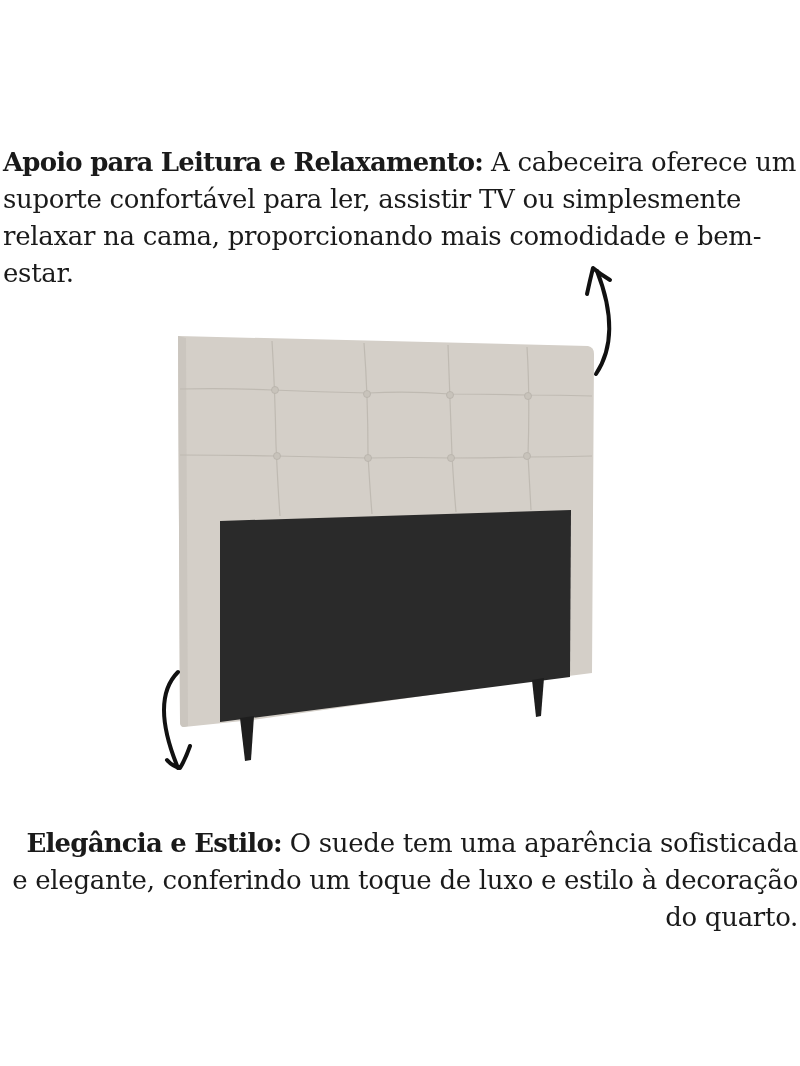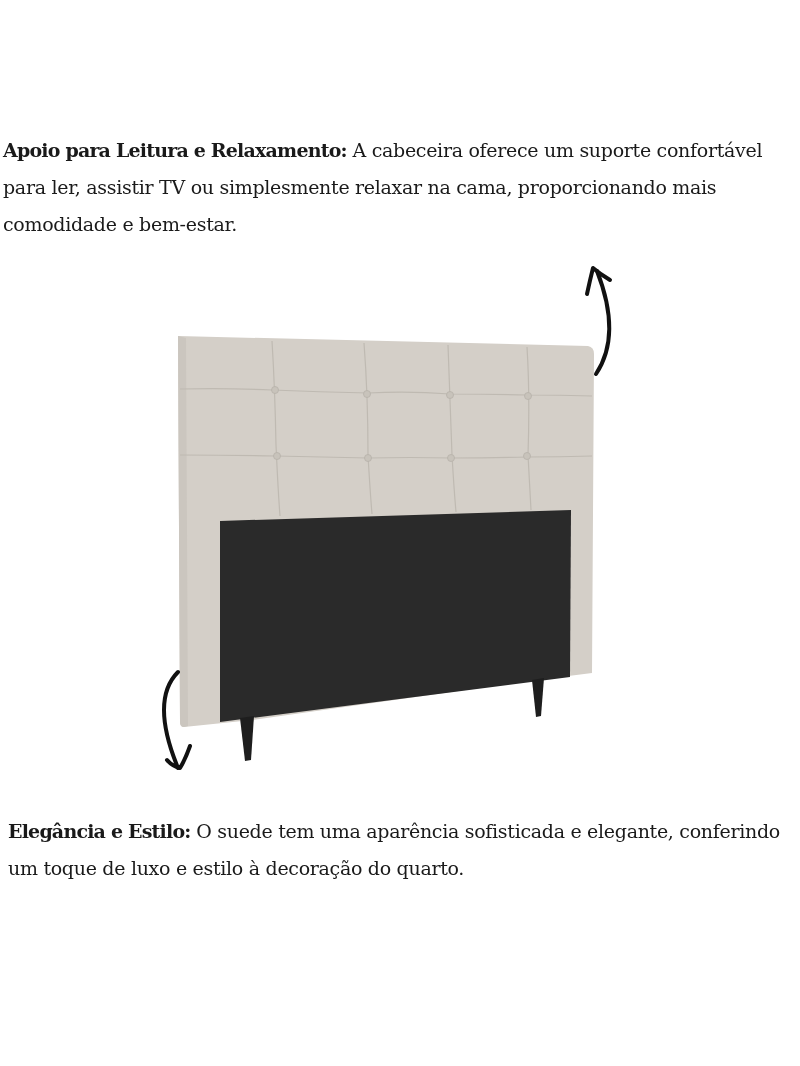--- a/index.html
+++ b/index.html
@@ -1,20 +1,20 @@
 <!DOCTYPE html>
 <html><head>
 <meta charset="utf-8">
 <style>
   html, body { margin:0; padding:0; }
   body { width:800px; height:1066px; background:#ffffff; position:relative; overflow:hidden;
          font-family:"DejaVu Serif", "Liberation Serif", serif; color:#1a1a1a; }
-  .text-block { position:absolute; font-size:19px; line-height:37px; letter-spacing:-0.3px; }
+  .text-block { position:absolute; font-size:26px; line-height:37px; letter-spacing:-0.3px;margin-top:12px; }
   .top-text { left:3px; top:132px; width:795px; text-align:left; }
-  .bottom-text { right:2px; top:813px; width:790px; }
+  .bottom-text { right:2px; top:813px; width:790px; text-align:right; }
   .bold { font-weight:bold; letter-spacing:-0.8px; }
   svg { position:absolute; left:0; top:0; }
 </style>
 </head>
 <body>
 
 <div class="text-block top-text">
   <span class="bold">Apoio para Leitura e Relaxamento:</span><span> A cabeceira oferece um suporte confortável para ler, assistir TV ou simplesmente relaxar na cama, proporcionando mais comodidade e bem-estar.</span>
 </div>
 

